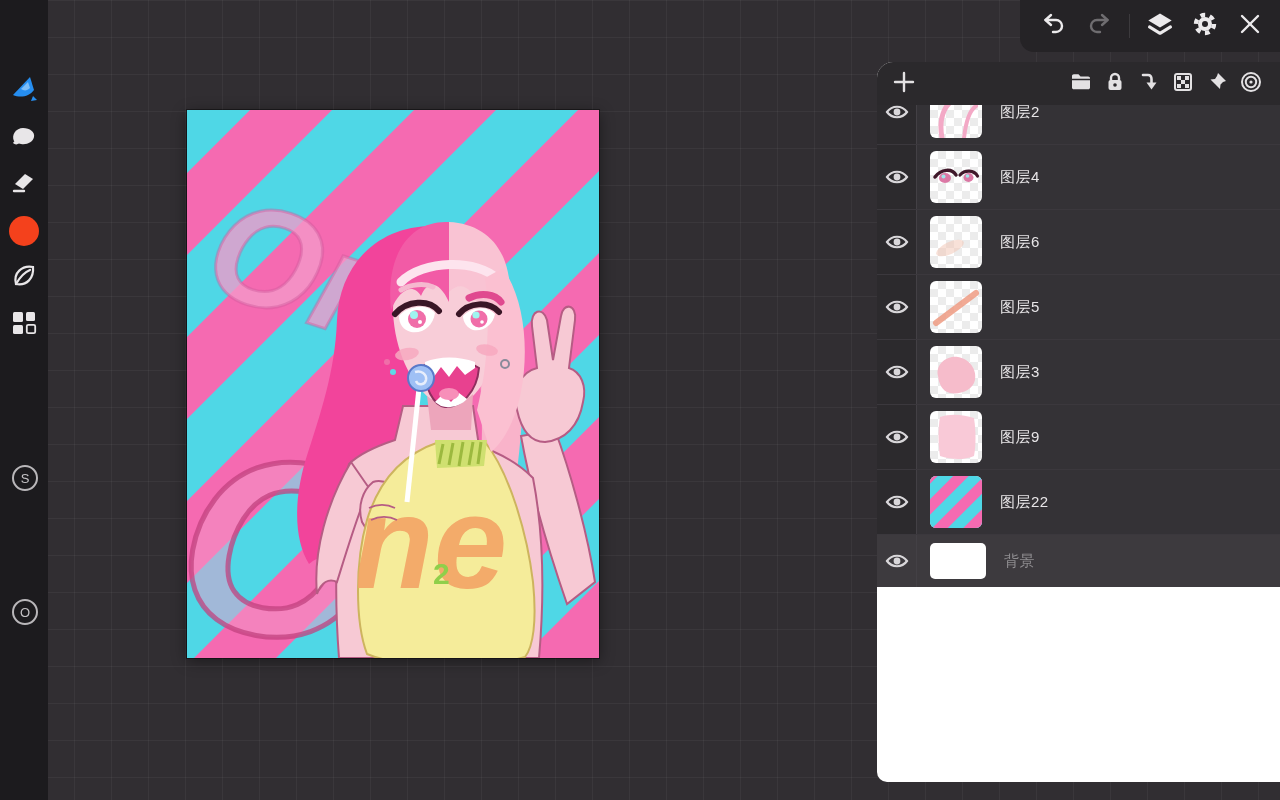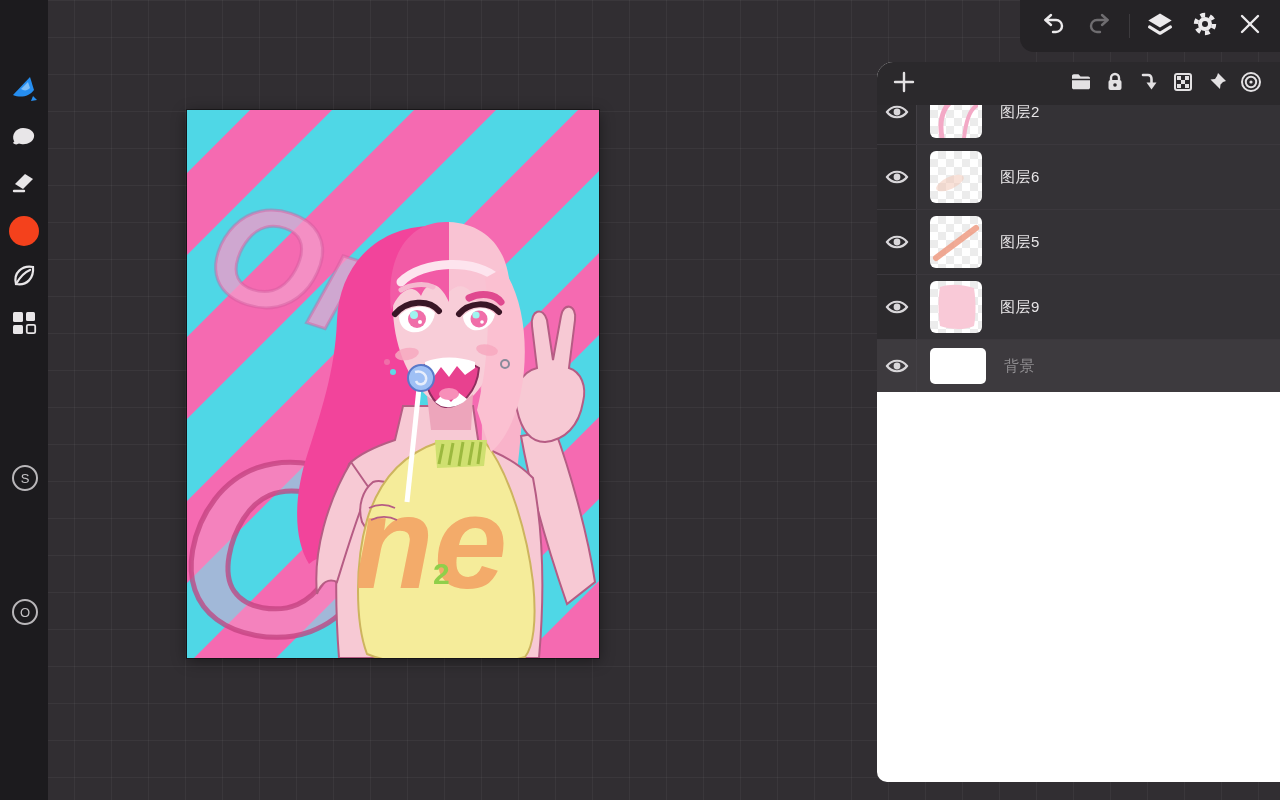--- a/index.html
+++ b/index.html
@@ -369,20 +369,39 @@
       </div>
       <div class="layer-thumb">
         <svg width="52" height="52" viewBox="0 0 52 52">
           <path d="M12 52 C8 30 16 14 30 12" stroke="#f3a9c6" stroke-width="5" fill="none" stroke-linecap="round"></path>
           <path d="M34 52 C36 34 40 24 46 20" stroke="#f3a9c6" stroke-width="4" fill="none" stroke-linecap="round"></path>
         </svg>
       </div>
       <span class="layer-label">图层2</span>
     </div>
 
+    <div class="layer-row">
+      <div class="eye-cell">
+        <svg width="24" height="20" viewBox="0 0 24 20">
+          <path d="M2 10 C7 3 17 3 22 10 C17 17 7 17 2 10 Z" fill="none" stroke="#d9d7da" stroke-width="2.2"></path>
+          <circle cx="12" cy="10" r="3.4" fill="#d9d7da"></circle>
+        </svg>
+      </div>
+      <div class="layer-thumb">
+        <svg width="52" height="52" viewBox="0 0 52 52">
+          <path d="M5 26 C11 18 22 17 26 24" stroke="#40182a" stroke-width="3.5" fill="none" stroke-linecap="round"></path>
+          <ellipse cx="15" cy="27" rx="6" ry="5" fill="#d86a9c" opacity="0.9"></ellipse>
+          <circle cx="13.5" cy="25.5" r="2" fill="#9fe5ea"></circle>
+          <path d="M30 24 C35 18.5 44 19 47.5 25" stroke="#40182a" stroke-width="3.2" fill="none" stroke-linecap="round"></path>
+          <ellipse cx="38.5" cy="26.5" rx="5" ry="4.4" fill="#d86a9c" opacity="0.9"></ellipse>
+          <circle cx="37.5" cy="25" r="1.8" fill="#9fe5ea"></circle>
+        </svg>
+      </div>
+      <span class="layer-label">图层4</span>
+    </div>
 
     <div class="layer-row">
       <div class="eye-cell">
         <svg width="24" height="20" viewBox="0 0 24 20">
           <path d="M2 10 C7 3 17 3 22 10 C17 17 7 17 2 10 Z" fill="none" stroke="#d9d7da" stroke-width="2.2"></path>
           <circle cx="12" cy="10" r="3.4" fill="#d9d7da"></circle>
         </svg>
       </div>
       <div class="layer-thumb">
         <svg width="52" height="52" viewBox="0 0 52 52">
@@ -401,38 +420,72 @@
       </div>
       <div class="layer-thumb">
         <svg width="52" height="52" viewBox="0 0 52 52">
           <path d="M6 42 C18 33 34 21 46 12" stroke="#ef9b82" stroke-width="6" fill="none" stroke-linecap="round" opacity="0.85"></path>
         </svg>
       </div>
       <span class="layer-label">图层5</span>
     </div>
 
 
+    <div class="layer-row">
+      <div class="eye-cell">
+        <svg width="24" height="20" viewBox="0 0 24 20">
+          <path d="M2 10 C7 3 17 3 22 10 C17 17 7 17 2 10 Z" fill="none" stroke="#d9d7da" stroke-width="2.2"></path>
+          <circle cx="12" cy="10" r="3.4" fill="#d9d7da"></circle>
+        </svg>
+      </div>
+      <div class="layer-thumb">
+        <svg width="52" height="52" viewBox="0 0 52 52">
+          <path d="M8 30 C5 16 20 9 28 11 C40 13 47 24 45 34 C43 44 30 49 20 47 C12 45 9 38 8 30 Z" fill="#f6bccb"></path>
+        </svg>
+      </div>
+      <span class="layer-label">图层3</span>
+    </div>
 
     <div class="layer-row">
       <div class="eye-cell">
         <svg width="24" height="20" viewBox="0 0 24 20">
           <path d="M2 10 C7 3 17 3 22 10 C17 17 7 17 2 10 Z" fill="none" stroke="#d9d7da" stroke-width="2.2"></path>
           <circle cx="12" cy="10" r="3.4" fill="#d9d7da"></circle>
         </svg>
       </div>
       <div class="layer-thumb">
         <svg width="52" height="52" viewBox="0 0 52 52">
           <path d="M10 6 C22 2 34 4 44 7 C46 20 46 34 44 45 C32 50 20 48 10 45 C8 32 8 18 10 6 Z" fill="#f9c9d7"></path>
         </svg>
       </div>
       <span class="layer-label">图层9</span>
     </div>
 
 
 
+    <div class="layer-row">
+      <div class="eye-cell">
+        <svg width="24" height="20" viewBox="0 0 24 20">
+          <path d="M2 10 C7 3 17 3 22 10 C17 17 7 17 2 10 Z" fill="none" stroke="#d9d7da" stroke-width="2.2"></path>
+          <circle cx="12" cy="10" r="3.4" fill="#d9d7da"></circle>
+        </svg>
+      </div>
+      <div class="layer-thumb">
+        <svg width="52" height="52" viewBox="0 0 52 52">
+          <rect width="52" height="52" fill="#4fd7e6"></rect>
+          <g stroke="#f56ab1" stroke-width="11">
+            <line x1="-62" y1="62" x2="62" y2="-62"></line>
+            <line x1="-31" y1="62" x2="93" y2="-62"></line>
+            <line x1="0" y1="62" x2="124" y2="-62"></line>
+            <line x1="31" y1="62" x2="155" y2="-62"></line>
+          </g>
+        </svg>
+      </div>
+      <span class="layer-label">图层22</span>
+    </div>
 
     <div class="layer-row bg-row">
       <div class="eye-cell">
         <svg width="24" height="20" viewBox="0 0 24 20">
           <path d="M2 10 C7 3 17 3 22 10 C17 17 7 17 2 10 Z" fill="none" stroke="#d9d7da" stroke-width="2.2"></path>
           <circle cx="12" cy="10" r="3.4" fill="#d9d7da"></circle>
         </svg>
       </div>
       <div class="layer-thumb"></div>
       <span class="layer-label">背景</span>

